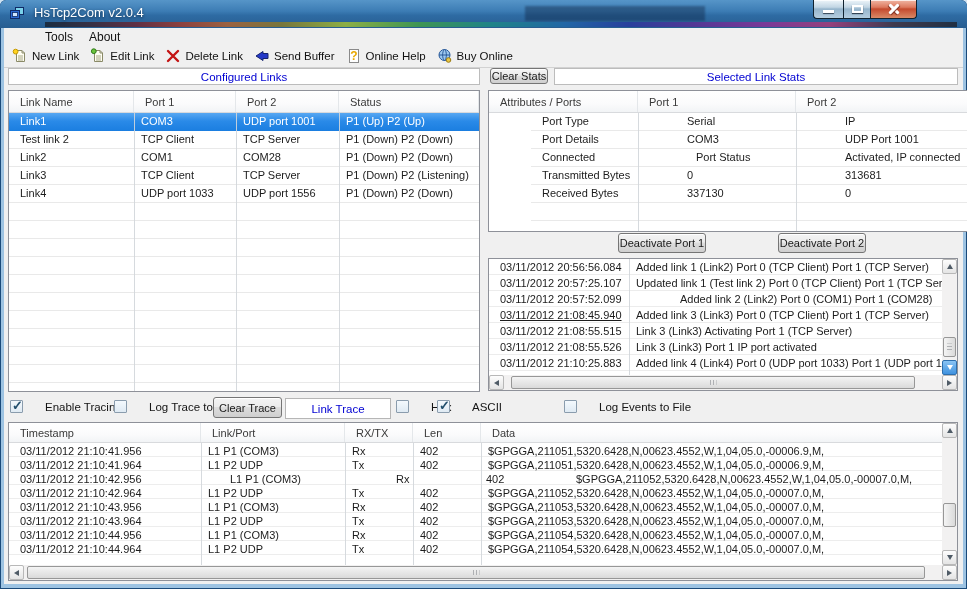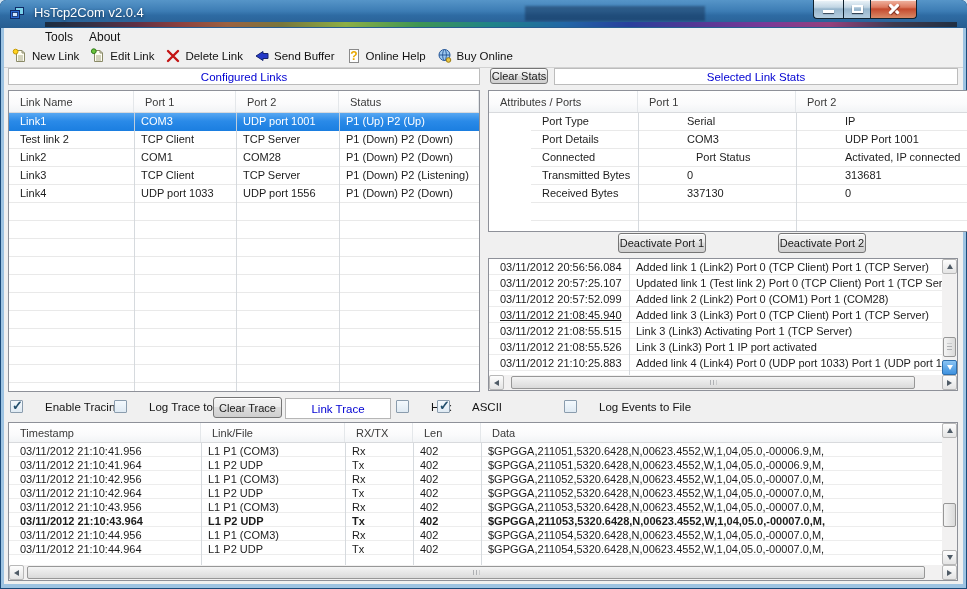--- a/index.html
+++ b/index.html
@@ -283,21 +283,21 @@
     <div class="lv" style="left:484px;top:230px;width:470px;height:133px;">
       <div class="rows" style="top:0;right:15px;bottom:15px;background:repeating-linear-gradient(180deg,#fff 0 15px,#ececec 15px 16px);" id="event-rows">
           <div class="t-row" style="height: 16px;">
             <div class="t-cell" style="width: 140px; flex: 0 0 auto;">03/11/2012 20:56:56.084</div>
             <div class="t-cell" style="width: auto; flex: 1 1 0%;">Added link 1 (Link2) Port 0 (TCP Client) Port 1 (TCP Server)</div>
           </div>
           <div class="t-row" style="height: 16px;">
             <div class="t-cell" style="width: 140px; flex: 0 0 auto;">03/11/2012 20:57:25.107</div>
             <div class="t-cell" style="width: auto; flex: 1 1 0%;">Updated link 1 (Test link 2) Port 0 (TCP Client) Port 1 (TCP Server)</div>
           </div>
-          <div class="t-row" style="height: 16px;">
+          <div class="t-row" style="height: 16px; gap: 44px;">
             <div class="t-cell" style="width: 140px; flex: 0 0 auto;">03/11/2012 20:57:52.099</div>
             <div class="t-cell" style="width: auto; flex: 1 1 0%;">Added link 2 (Link2) Port 0 (COM1) Port 1 (COM28)</div>
           </div>
           <div class="t-row" style="height: 16px;">
             <div class="t-cell" style="width: 140px; flex: 0 0 auto; text-decoration: underline;">03/11/2012 21:08:45.940</div>
             <div class="t-cell" style="width: auto; flex: 1 1 0%;">Added link 3 (Link3) Port 0 (TCP Client) Port 1 (TCP Server)</div>
           </div>
           <div class="t-row" style="height: 16px;">
             <div class="t-cell" style="width: 140px; flex: 0 0 auto;">03/11/2012 21:08:55.515</div>
             <div class="t-cell" style="width: auto; flex: 1 1 0%;">Link 3 (Link3) Activating Port 1 (TCP Server)</div>
@@ -357,62 +357,62 @@
       <span class="cb-label">ASCII</span>
     </div>
     <div class="cbg" style="left:560px;top:372px;">
       <span class="cb"></span>
       <span class="cb-label">Log Events to File</span>
     </div>
 
     <div class="lv" style="left:4px;top:394px;width:950px;height:159px;">
       <div class="lv-head" style="height:20px;" id="trace-head">
           <div class="hcell" style="width: 192px; flex: 0 0 auto;">Timestamp</div>
-          <div class="hcell" style="width: 144px; flex: 0 0 auto;">Link/File</div>
+          <div class="hcell" style="width: 144px; flex: 0 0 auto;">Link/Port</div>
           <div class="hcell" style="width: 68px; flex: 0 0 auto;">RX/TX</div>
           <div class="hcell" style="width: 68px; flex: 0 0 auto;">Len</div>
           <div class="hcell" style="width: auto; flex: 1 1 0%;">Data</div>
         </div>
       <div class="rows" style="top:20px;right:15px;bottom:15px;background:repeating-linear-gradient(180deg,#fff 0 13px,#ededed 13px 14px);" id="trace-rows">
           <div class="t-row" style="height: 14px;">
             <div class="t-cell" style="width: 192px; flex: 0 0 auto;">03/11/2012 21:10:41.956</div>
             <div class="t-cell" style="width: 144px; flex: 0 0 auto;">L1 P1 (COM3)</div>
             <div class="t-cell" style="width: 68px; flex: 0 0 auto;">Rx</div>
             <div class="t-cell" style="width: 68px; flex: 0 0 auto;">402</div>
             <div class="t-cell" style="width: auto; flex: 1 1 0%;">$GPGGA,211051,5320.6428,N,00623.4552,W,1,04,05.0,-00006.9,M,</div>
           </div>
           <div class="t-row" style="height: 14px;">
             <div class="t-cell" style="width: 192px; flex: 0 0 auto;">03/11/2012 21:10:41.964</div>
             <div class="t-cell" style="width: 144px; flex: 0 0 auto;">L1 P2 UDP</div>
             <div class="t-cell" style="width: 68px; flex: 0 0 auto;">Tx</div>
             <div class="t-cell" style="width: 68px; flex: 0 0 auto;">402</div>
             <div class="t-cell" style="width: auto; flex: 1 1 0%;">$GPGGA,211051,5320.6428,N,00623.4552,W,1,04,05.0,-00006.9,M,</div>
           </div>
-          <div class="t-row" style="height: 14px;">
+          <div class="t-row" style="height: 14px; gap: 22px;">
             <div class="t-cell" style="width: 192px; flex: 0 0 auto;">03/11/2012 21:10:42.956</div>
             <div class="t-cell" style="width: 144px; flex: 0 0 auto;">L1 P1 (COM3)</div>
             <div class="t-cell" style="width: 68px; flex: 0 0 auto;">Rx</div>
             <div class="t-cell" style="width: 68px; flex: 0 0 auto;">402</div>
             <div class="t-cell" style="width: auto; flex: 1 1 0%;">$GPGGA,211052,5320.6428,N,00623.4552,W,1,04,05.0,-00007.0,M,</div>
           </div>
           <div class="t-row" style="height: 14px;">
             <div class="t-cell" style="width: 192px; flex: 0 0 auto;">03/11/2012 21:10:42.964</div>
             <div class="t-cell" style="width: 144px; flex: 0 0 auto;">L1 P2 UDP</div>
             <div class="t-cell" style="width: 68px; flex: 0 0 auto;">Tx</div>
             <div class="t-cell" style="width: 68px; flex: 0 0 auto;">402</div>
             <div class="t-cell" style="width: auto; flex: 1 1 0%;">$GPGGA,211052,5320.6428,N,00623.4552,W,1,04,05.0,-00007.0,M,</div>
           </div>
           <div class="t-row" style="height: 14px;">
             <div class="t-cell" style="width: 192px; flex: 0 0 auto;">03/11/2012 21:10:43.956</div>
             <div class="t-cell" style="width: 144px; flex: 0 0 auto;">L1 P1 (COM3)</div>
             <div class="t-cell" style="width: 68px; flex: 0 0 auto;">Rx</div>
             <div class="t-cell" style="width: 68px; flex: 0 0 auto;">402</div>
             <div class="t-cell" style="width: auto; flex: 1 1 0%;">$GPGGA,211053,5320.6428,N,00623.4552,W,1,04,05.0,-00007.0,M,</div>
           </div>
-          <div class="t-row" style="height: 14px; font-weight: bold;">
+          <div class="t-row" style="height: 14px;">
             <div class="t-cell" style="width: 192px; flex: 0 0 auto;">03/11/2012 21:10:43.964</div>
             <div class="t-cell" style="width: 144px; flex: 0 0 auto;">L1 P2 UDP</div>
             <div class="t-cell" style="width: 68px; flex: 0 0 auto;">Tx</div>
             <div class="t-cell" style="width: 68px; flex: 0 0 auto;">402</div>
             <div class="t-cell" style="width: auto; flex: 1 1 0%;">$GPGGA,211053,5320.6428,N,00623.4552,W,1,04,05.0,-00007.0,M,</div>
           </div>
           <div class="t-row" style="height: 14px;">
             <div class="t-cell" style="width: 192px; flex: 0 0 auto;">03/11/2012 21:10:44.956</div>
             <div class="t-cell" style="width: 144px; flex: 0 0 auto;">L1 P1 (COM3)</div>
             <div class="t-cell" style="width: 68px; flex: 0 0 auto;">Rx</div>

